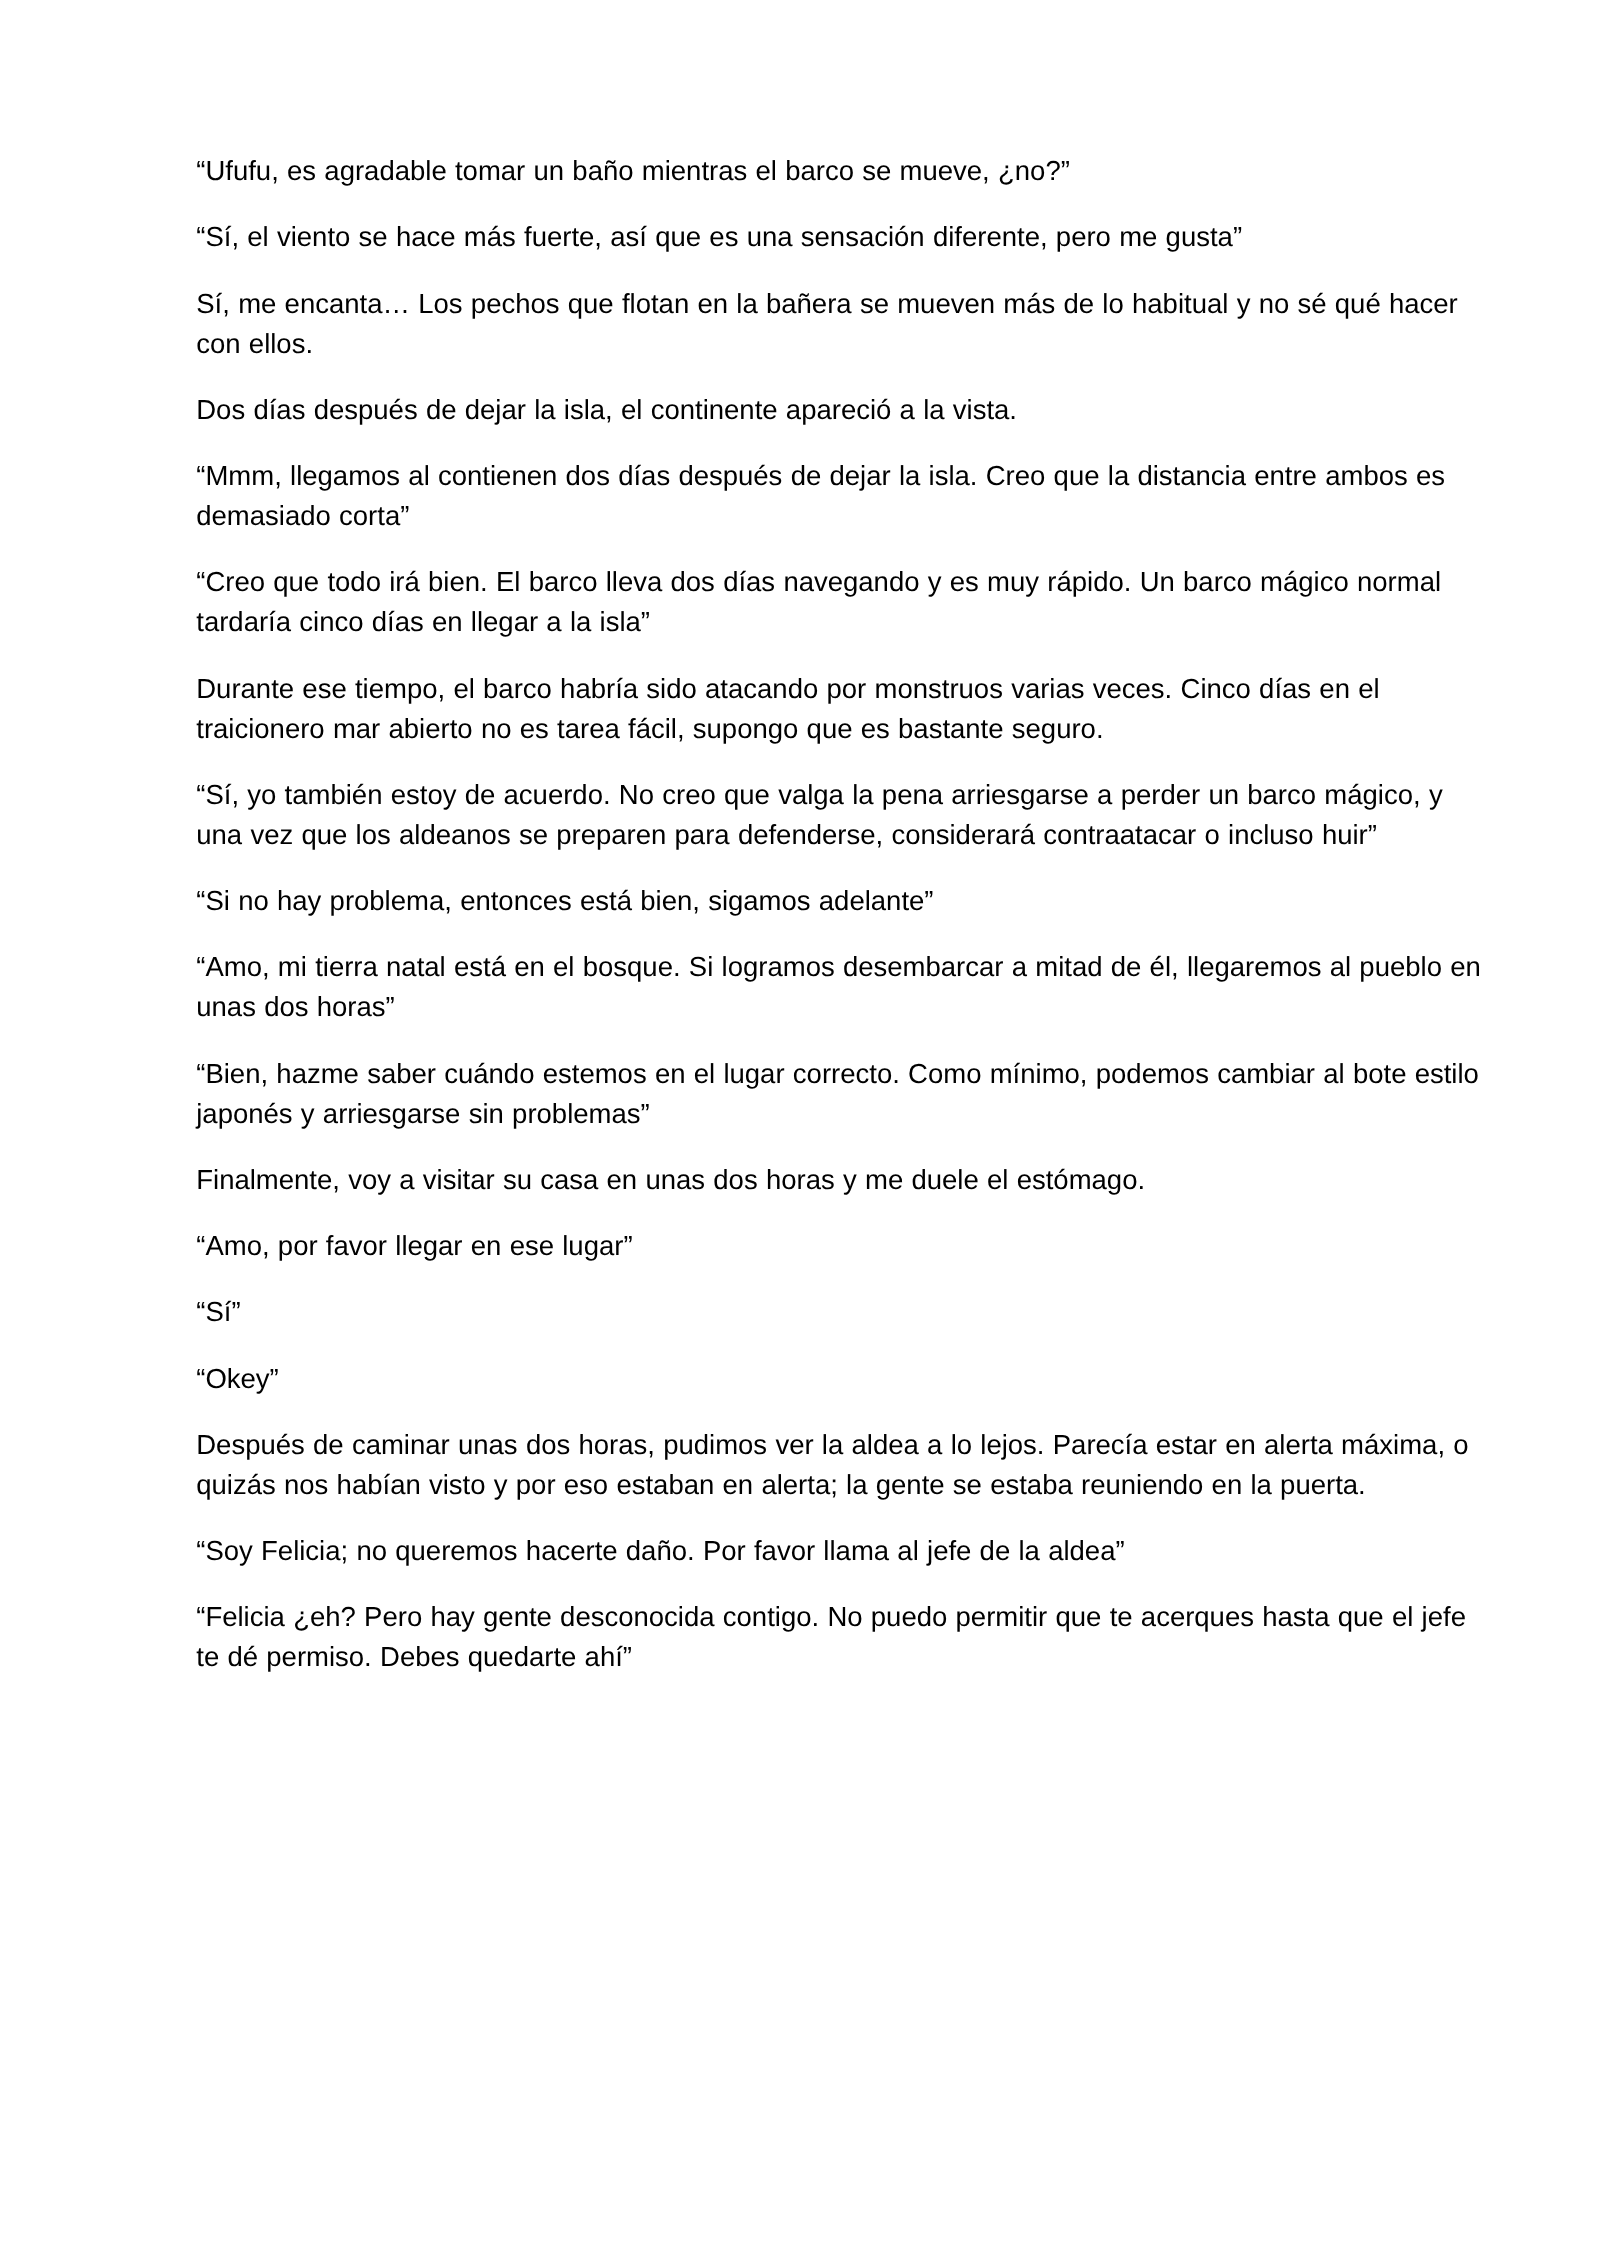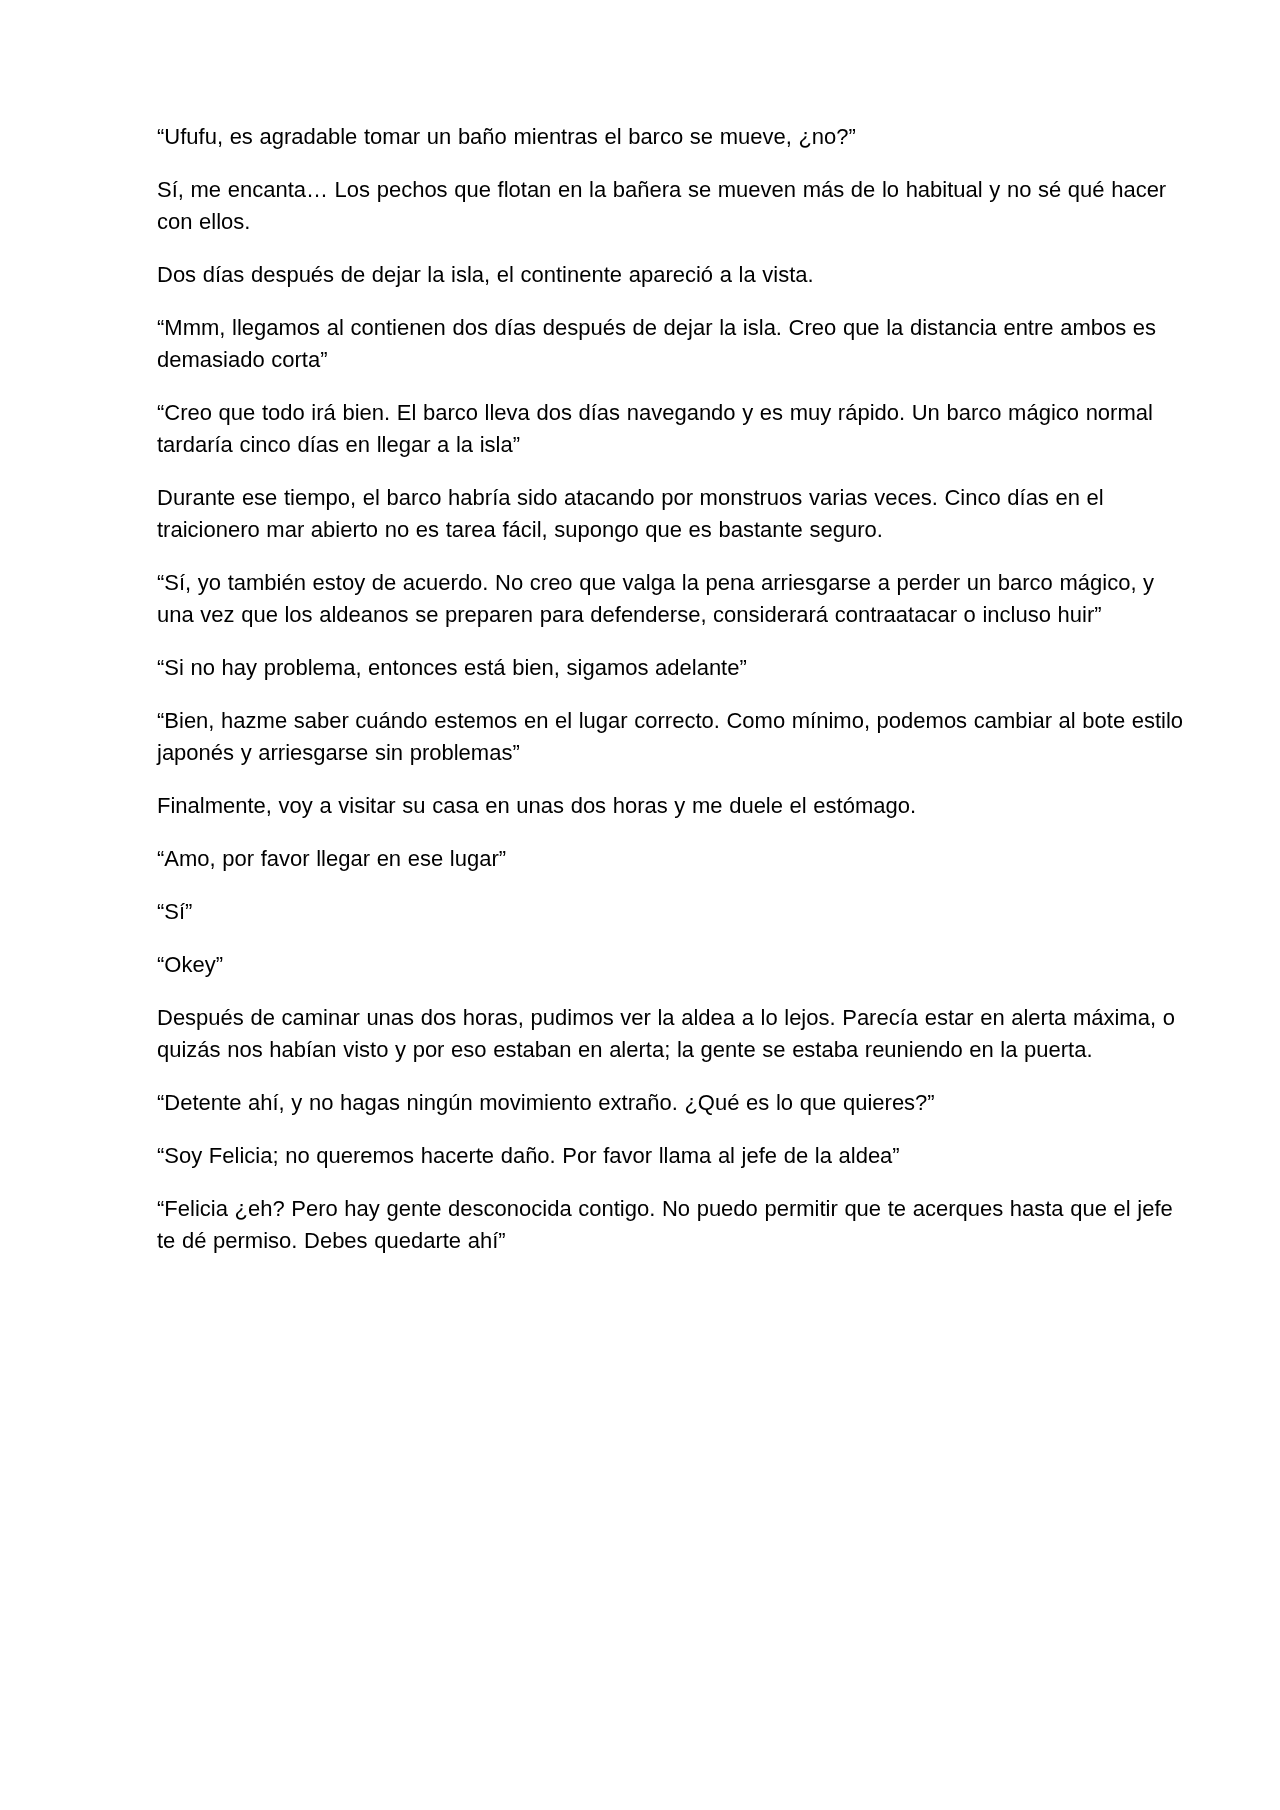--- a/index.html
+++ b/index.html
@@ -27,29 +27,30 @@
     margin: 0 0 21px 0;
     text-align: left;
     word-spacing: 0.5px;
   }
 </style>
 </head>
 <body>
 
 <div class="page">
   <p class="para">“Ufufu, es agradable tomar un baño mientras el barco se mueve, ¿no?”</p>
+  <p class="para">“Sí, el viento se hace más fuerte, así que es una sensación diferente, pero me gusta”</p>
   <p class="para">Sí, me encanta… Los pechos que flotan en la bañera se mueven más de lo habitual y no sé qué hacer con ellos.</p>
   <p class="para">Dos días después de dejar la isla, el continente apareció a la vista.</p>
   <p class="para">“Mmm, llegamos al contienen dos días después de dejar la isla. Creo que la distancia entre ambos es demasiado corta”</p>
   <p class="para">“Creo que todo irá bien. El barco lleva dos días navegando y es muy rápido. Un barco mágico normal tardaría cinco días en llegar a la isla”</p>
   <p class="para">Durante ese tiempo, el barco habría sido atacando por monstruos varias veces. Cinco días en el traicionero mar abierto no es tarea fácil, supongo que es bastante seguro.</p>
   <p class="para">“Sí, yo también estoy de acuerdo. No creo que valga la pena arriesgarse a perder un barco mágico, y una vez que los aldeanos se preparen para defenderse, considerará contraatacar o incluso huir”</p>
   <p class="para">“Si no hay problema, entonces está bien, sigamos adelante”</p>
+  <p class="para">“Amo, mi tierra natal está en el bosque. Si logramos desembarcar a mitad de él, llegaremos al pueblo en unas dos horas”</p>
   <p class="para">“Bien, hazme saber cuándo estemos en el lugar correcto. Como mínimo, podemos cambiar al bote estilo japonés y arriesgarse sin problemas”</p>
   <p class="para">Finalmente, voy a visitar su casa en unas dos horas y me duele el estómago.</p>
   <p class="para">“Amo, por favor llegar en ese lugar”</p>
   <p class="para">“Sí”</p>
   <p class="para">“Okey”</p>
   <p class="para">Después de caminar unas dos horas, pudimos ver la aldea a lo lejos. Parecía estar en alerta máxima, o quizás nos habían visto y por eso estaban en alerta; la gente se estaba reuniendo en la puerta.</p>
-  <p class="para">“Detente ahí, y no hagas ningún movimiento extraño. ¿Qué es lo que quieres?”</p>
   <p class="para">“Soy Felicia; no queremos hacerte daño. Por favor llama al jefe de la aldea”</p>
   <p class="para">“Felicia ¿eh? Pero hay gente desconocida contigo. No puedo permitir que te acerques hasta que el jefe te dé permiso. Debes quedarte ahí”</p>
 </div>
 
 </body></html>

